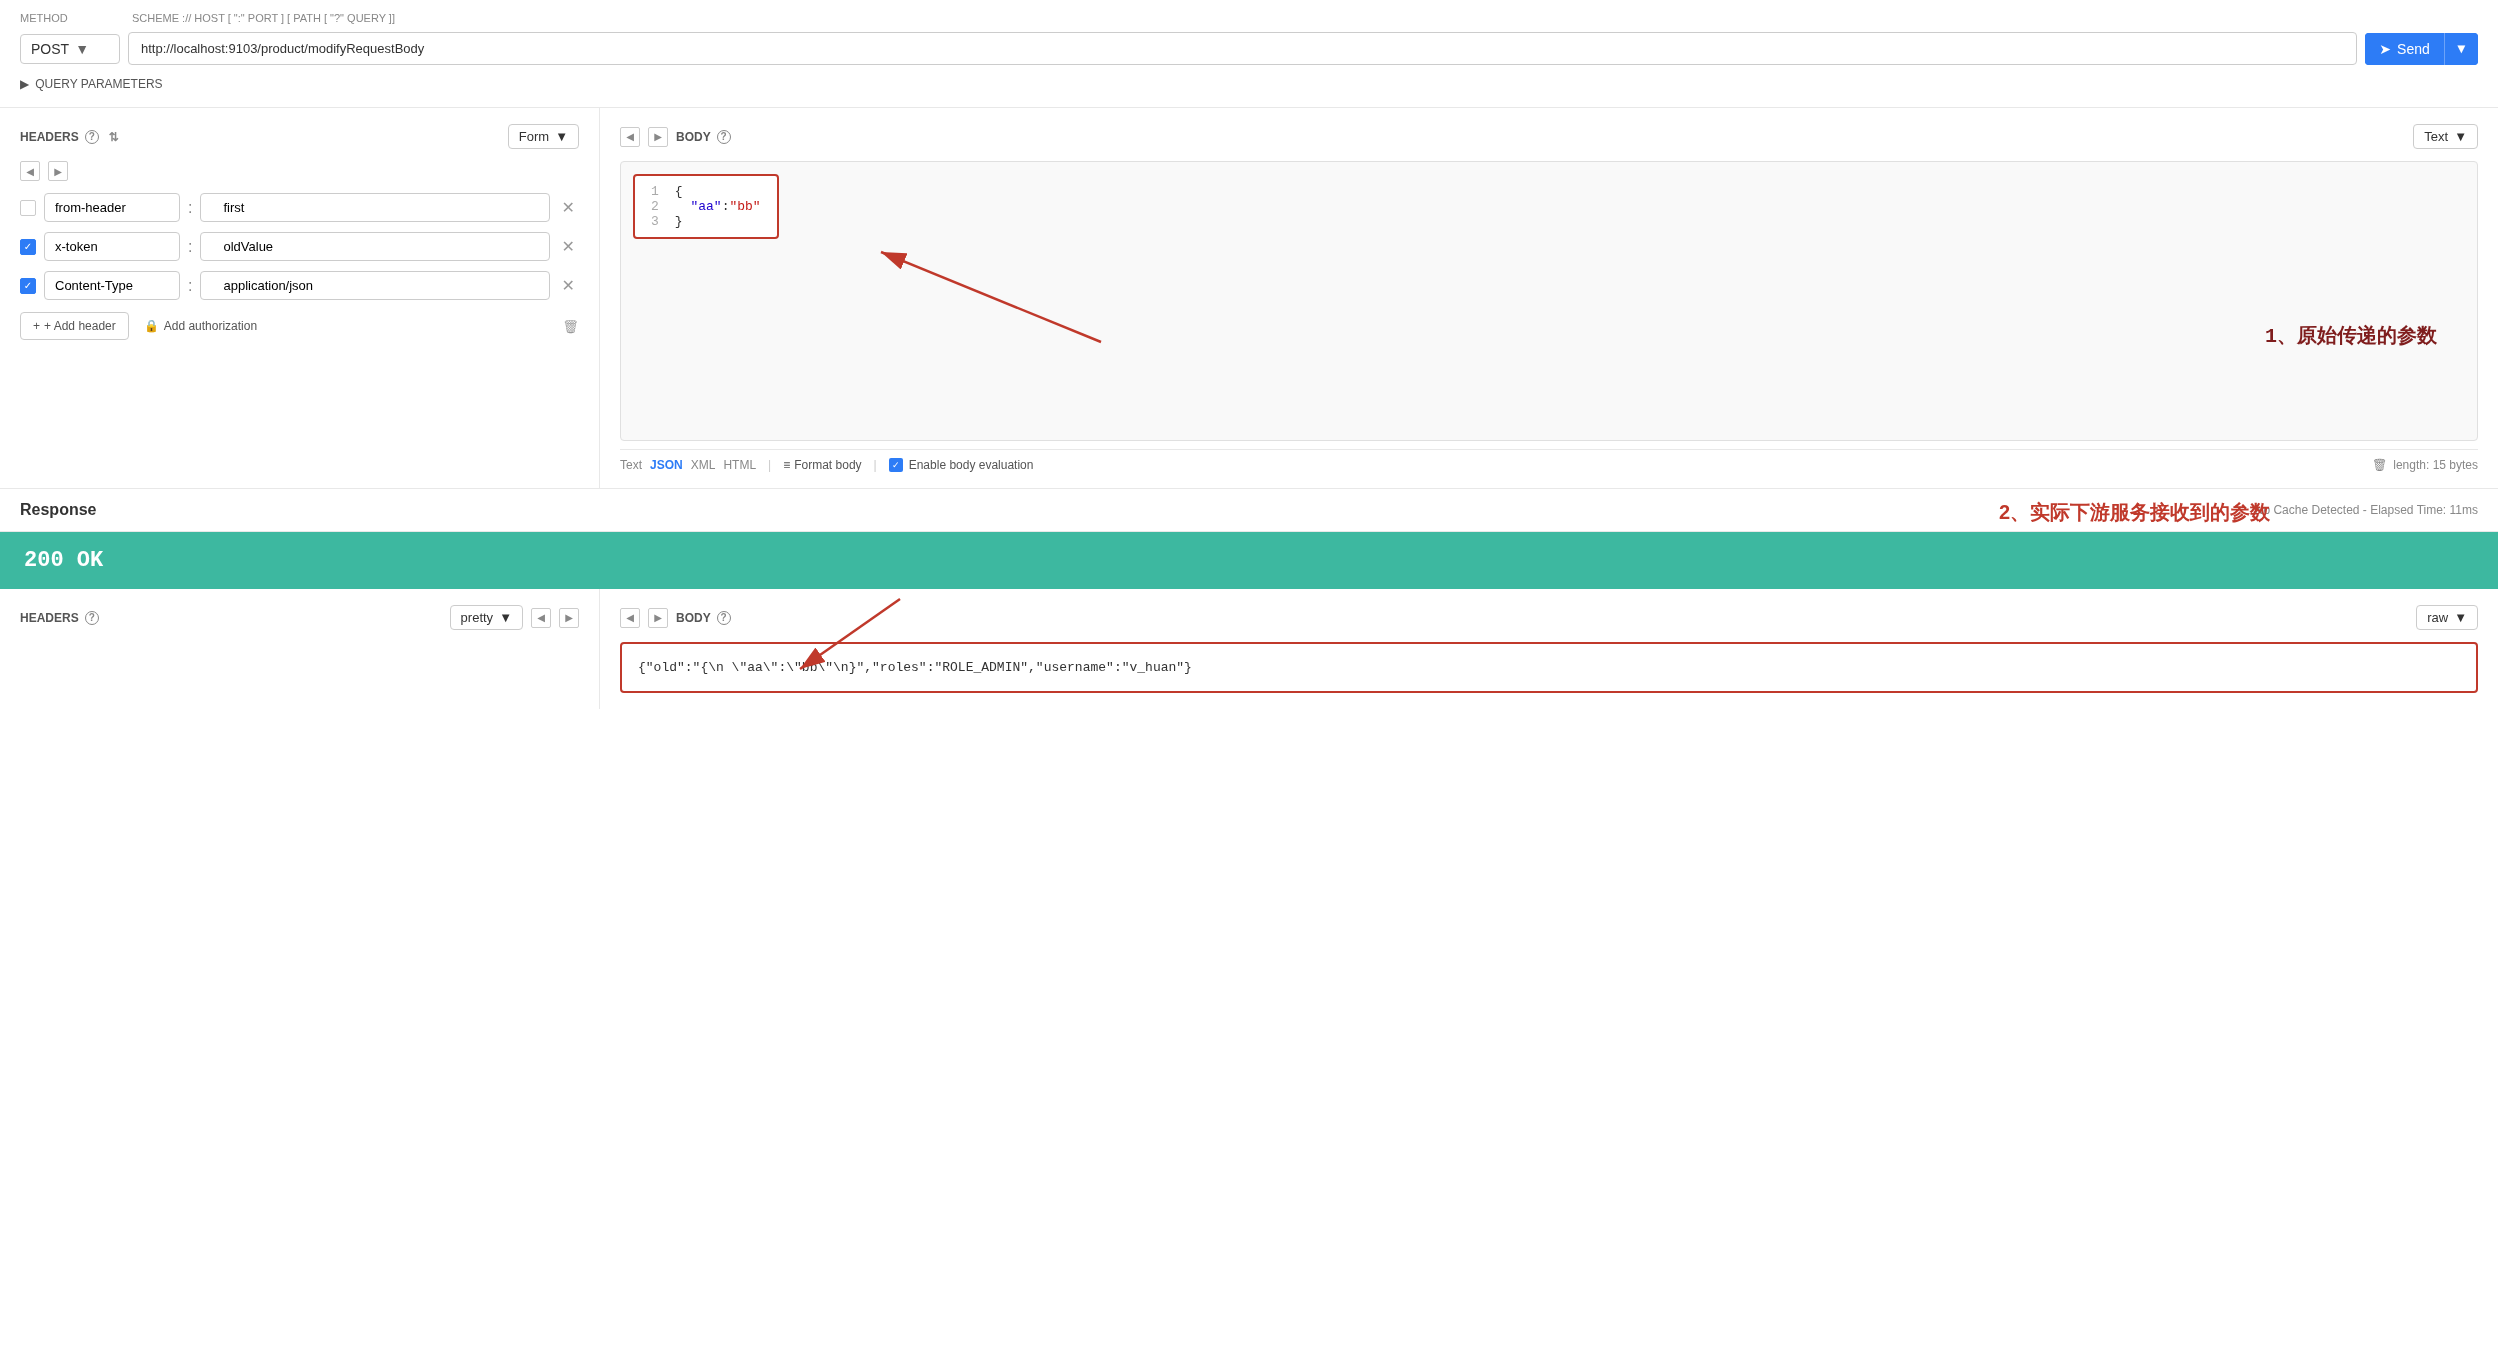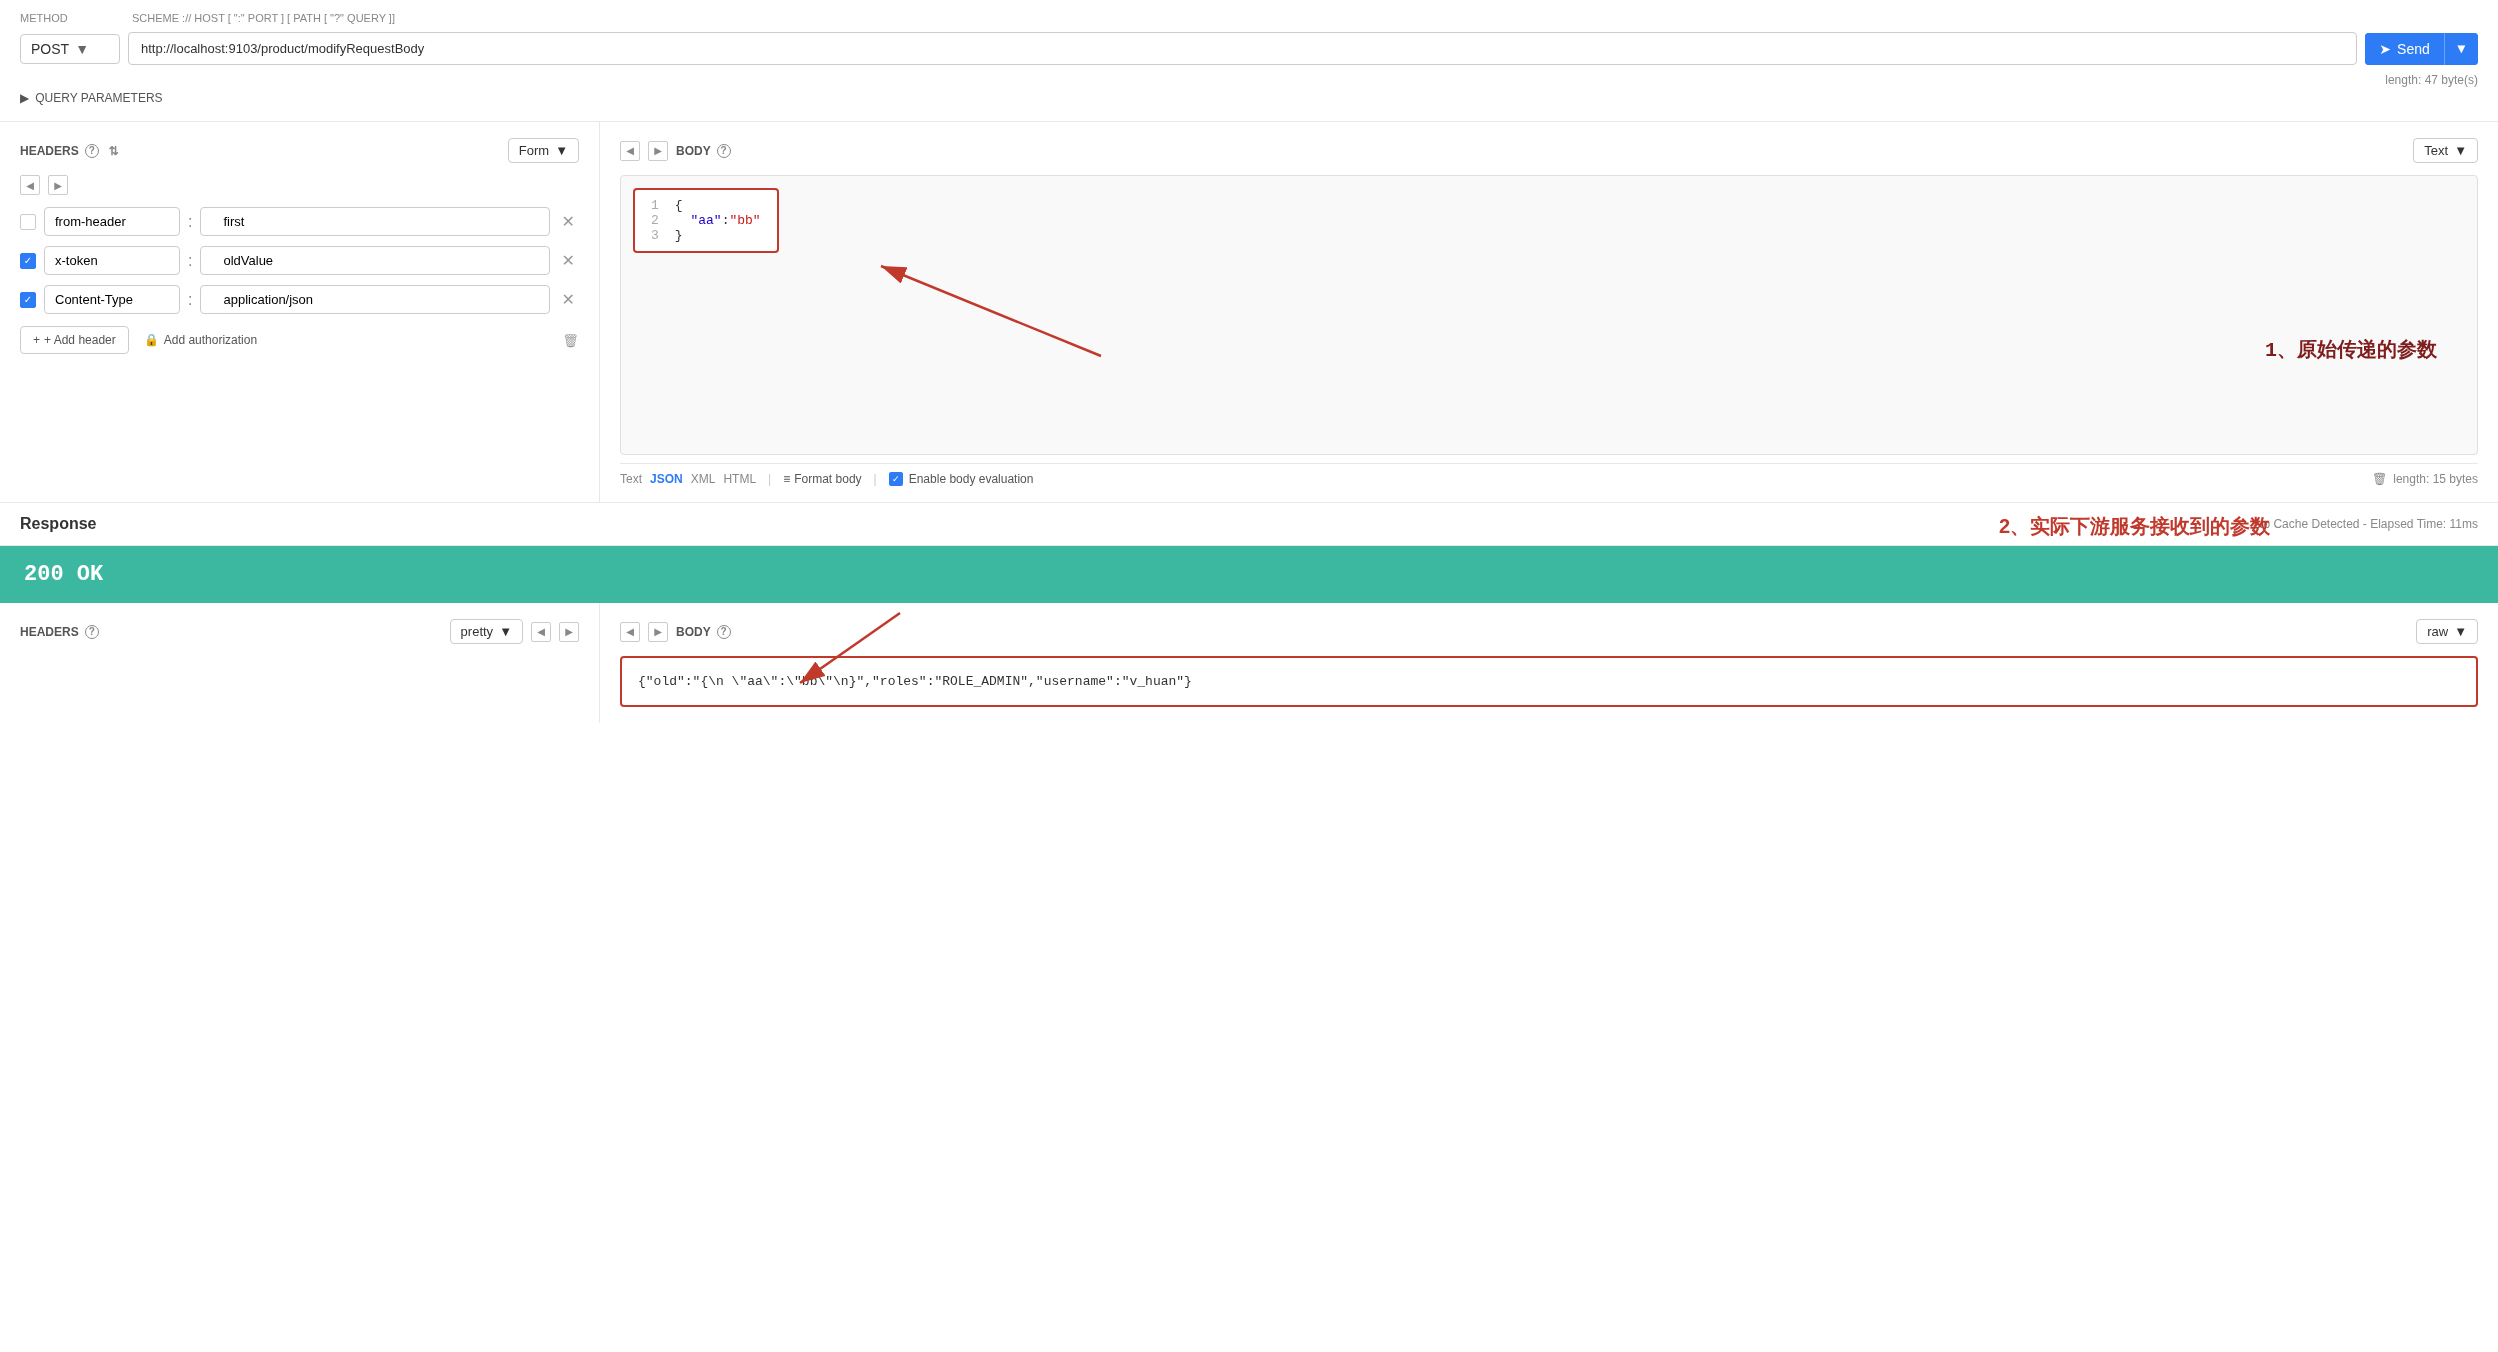--- a/index.html
+++ b/index.html
@@ -116,21 +116,20 @@
       <button class="send-btn-main" style="background:#2d7cf6; border:none; color:#fff; padding:8px 14px; font-size:14px; cursor:pointer; display:flex; align-items:center; gap:6px;">
         <span>➤</span>
         <span>Send</span>
       </button>
       <button class="send-btn-arrow" style="background:#2d7cf6; border:none; border-left:1px solid rgba(255,255,255,0.3); color:#fff; padding:8px 10px; cursor:pointer;">
         <span>▼</span>
       </button>
     </div>
   </div>
 
-  <div class="length-info">length: 47 byte(s)</div>
 
   <div class="query-params-row">
     <span>▶</span>
     <span>QUERY PARAMETERS</span>
   </div>
 </div>
 
 <div class="main-content">
 
   <div class="left-panel">

